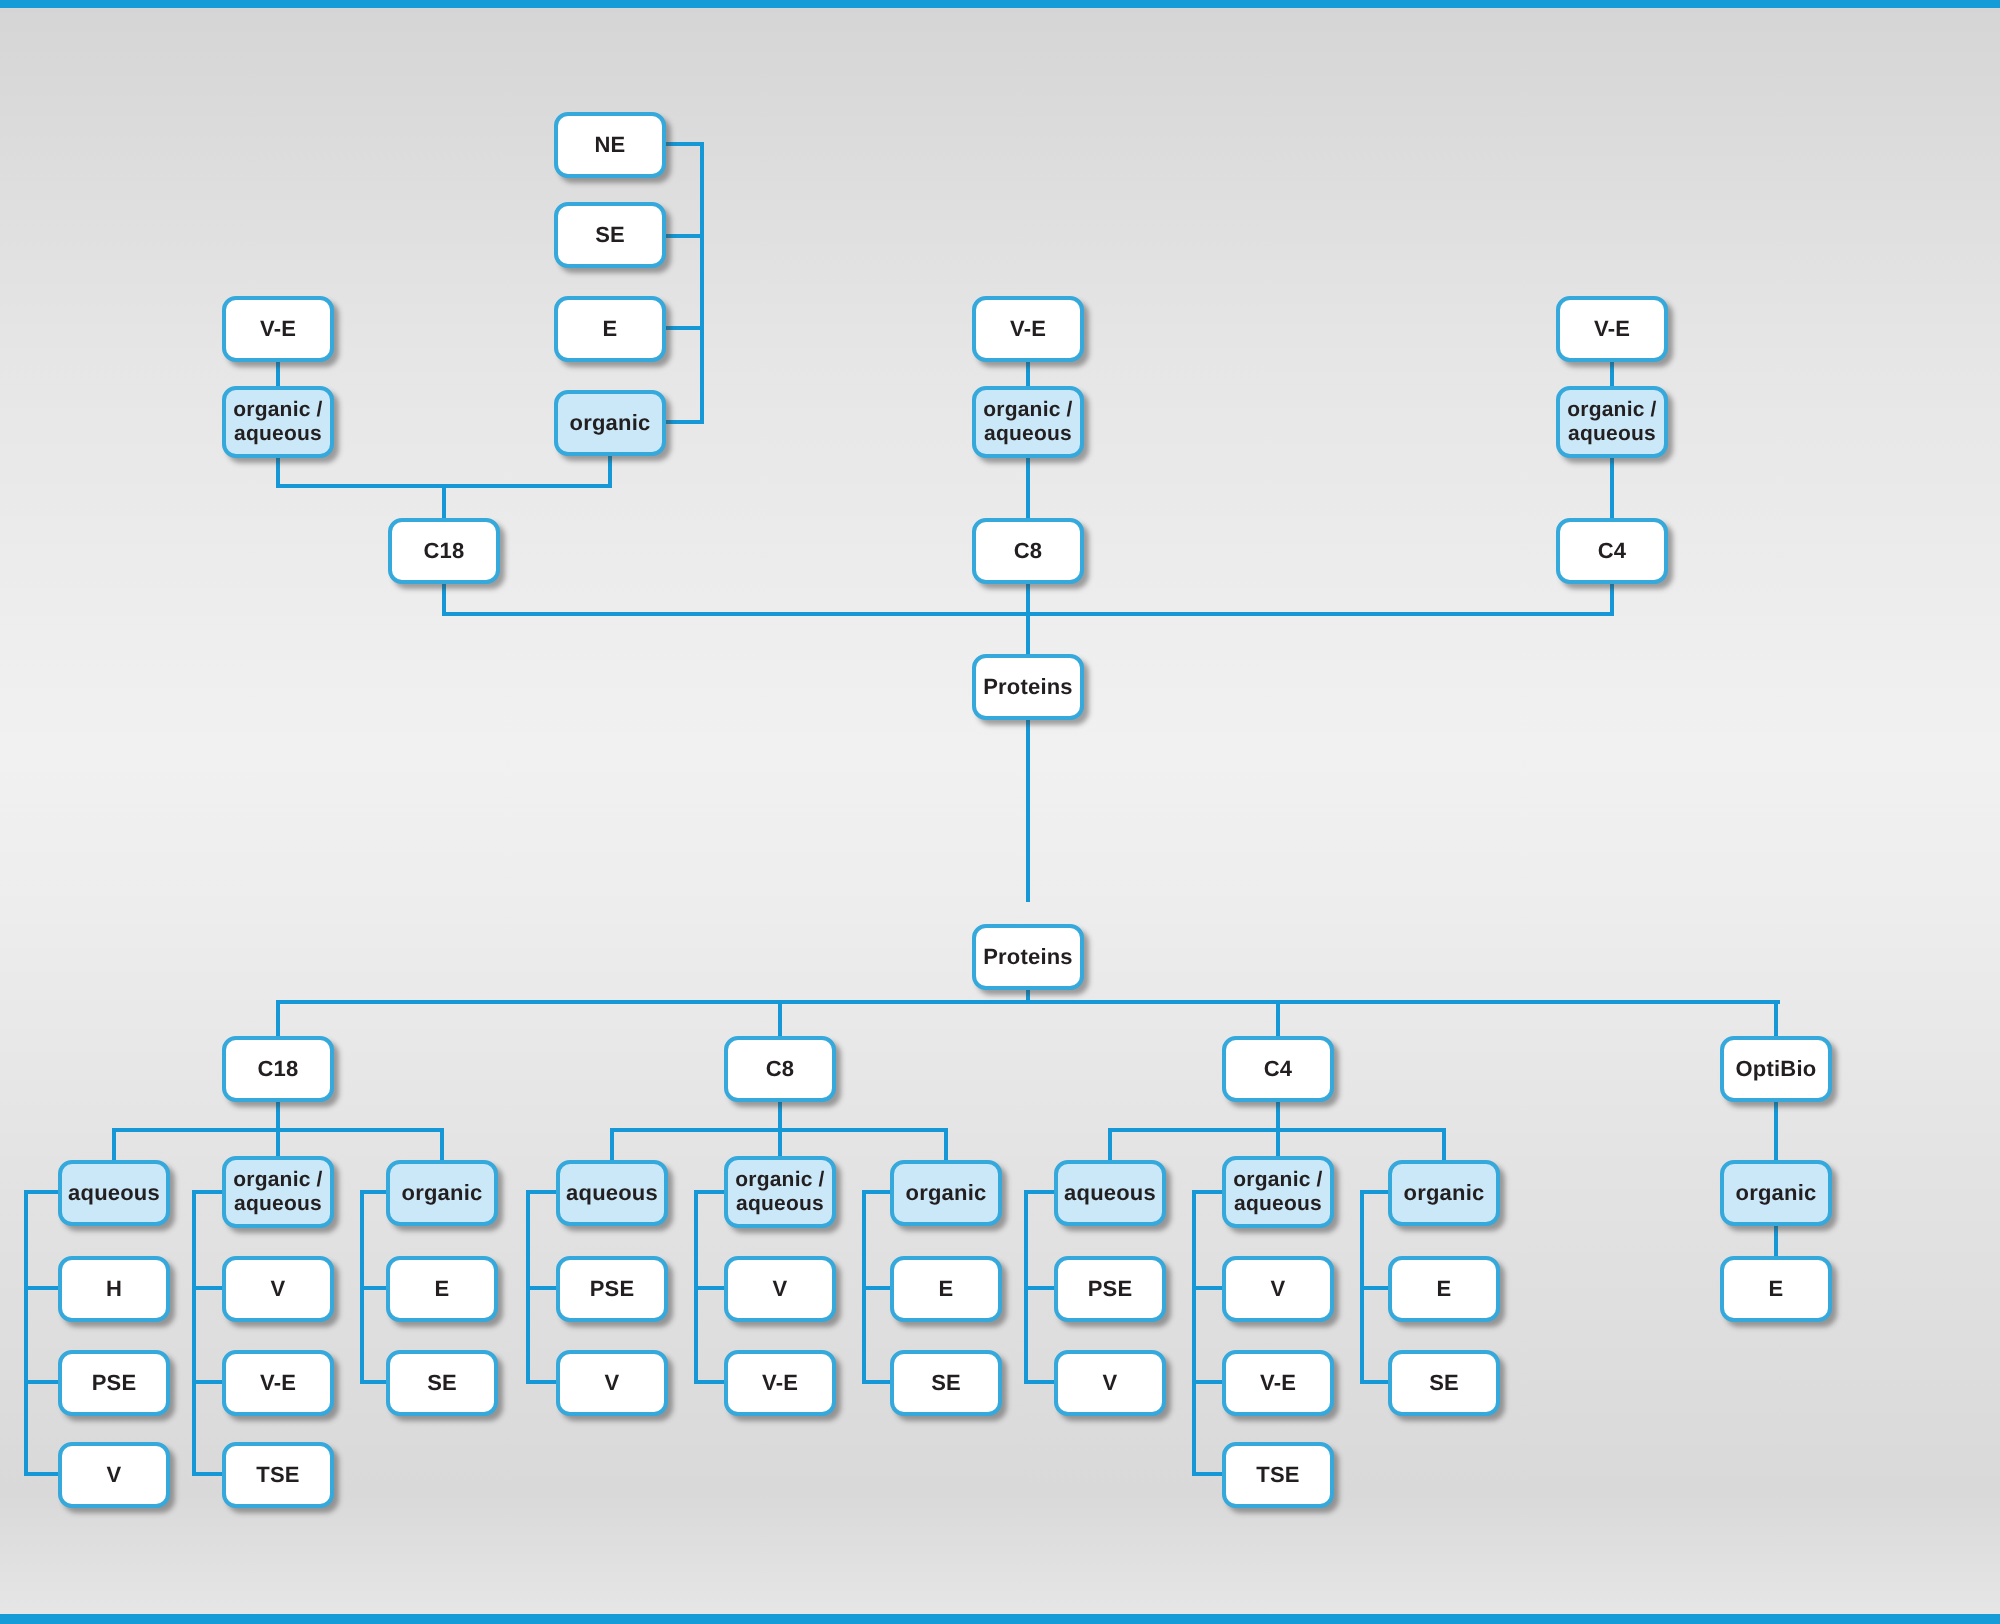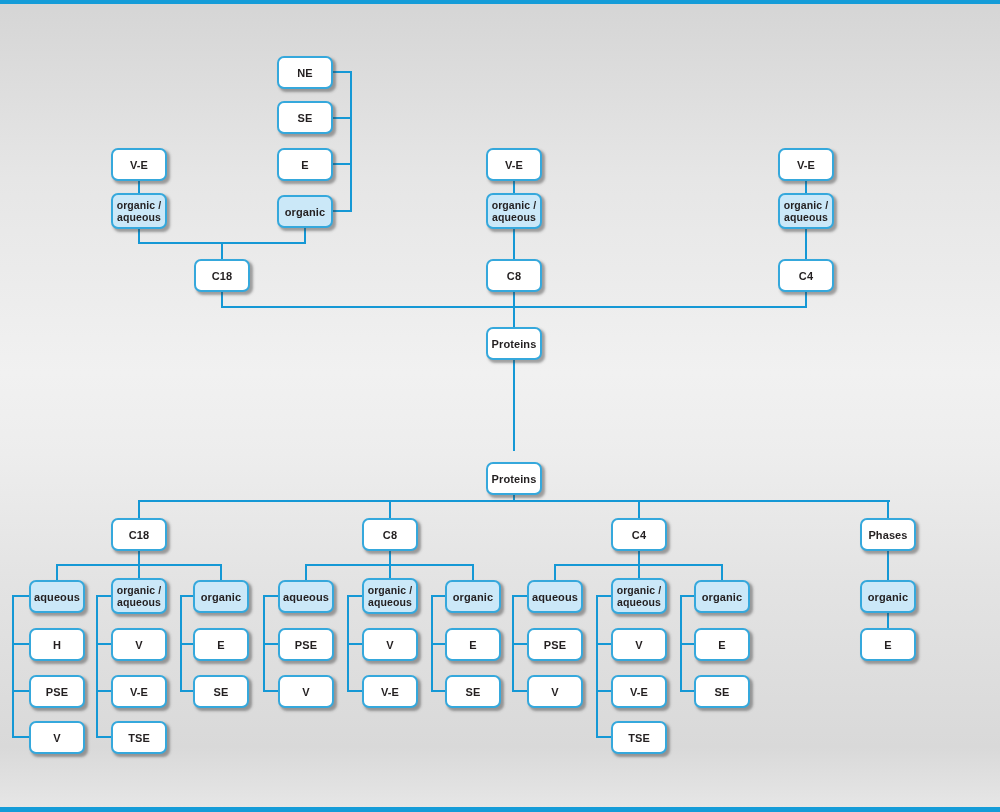--- a/index.html
+++ b/index.html
@@ -162,21 +162,21 @@
       <div class="node" style="left: 486px; top: 259px; width: 56px; height: 33px;">C8</div>
       <div class="node" style="left: 778px; top: 148px; width: 56px; height: 33px;">V-E</div>
       <div class="node tone-blue two-line" style="left: 778px; top: 193px; width: 56px; height: 36px;">organic /
 aqueous</div>
       <div class="node" style="left: 778px; top: 259px; width: 56px; height: 33px;">C4</div>
       <div class="node" style="left: 486px; top: 327px; width: 56px; height: 33px;">Proteins</div>
       <div class="node" style="left: 486px; top: 462px; width: 56px; height: 33px;">Proteins</div>
       <div class="node" style="left: 111px; top: 518px; width: 56px; height: 33px;">C18</div>
       <div class="node" style="left: 362px; top: 518px; width: 56px; height: 33px;">C8</div>
       <div class="node" style="left: 611px; top: 518px; width: 56px; height: 33px;">C4</div>
-      <div class="node" style="left: 860px; top: 518px; width: 56px; height: 33px;">Phases</div>
+      <div class="node" style="left: 860px; top: 518px; width: 56px; height: 33px;">OptiBio</div>
       <div class="node tone-blue" style="left: 29px; top: 580px; width: 56px; height: 33px;">aqueous</div>
       <div class="node tone-blue two-line" style="left: 111px; top: 578px; width: 56px; height: 36px;">organic /
 aqueous</div>
       <div class="node tone-blue" style="left: 193px; top: 580px; width: 56px; height: 33px;">organic</div>
       <div class="node" style="left: 29px; top: 628px; width: 56px; height: 33px;">H</div>
       <div class="node" style="left: 29px; top: 675px; width: 56px; height: 33px;">PSE</div>
       <div class="node" style="left: 29px; top: 721px; width: 56px; height: 33px;">V</div>
       <div class="node" style="left: 111px; top: 628px; width: 56px; height: 33px;">V</div>
       <div class="node" style="left: 111px; top: 675px; width: 56px; height: 33px;">V-E</div>
       <div class="node" style="left: 111px; top: 721px; width: 56px; height: 33px;">TSE</div>

